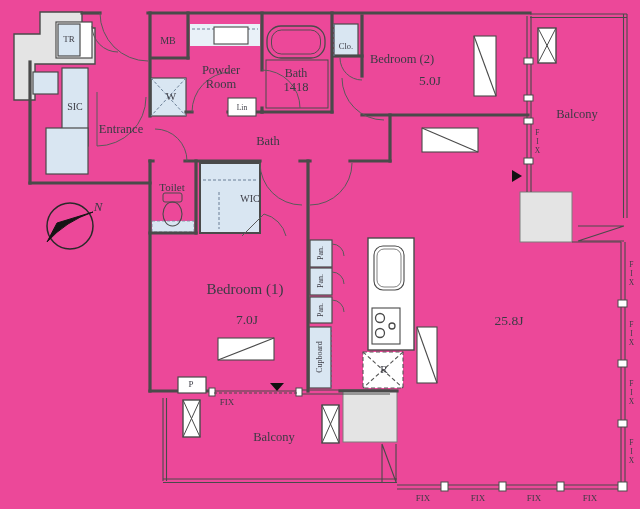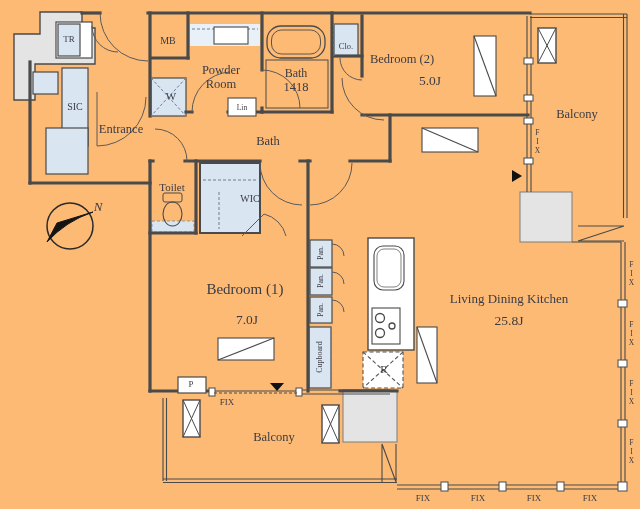--- a/index.html
+++ b/index.html
@@ -1,16 +1,16 @@
 <!DOCTYPE html>
 <html><head>
 <meta charset="utf-8">
 <style>
   html,body{margin:0;padding:0;background:#fff;}
-  .plan{position:relative;width:640px;height:509px;background:#fdba74;overflow:hidden;
+  .plan{position:relative;width:640px;height:509px;background:#ec4899;overflow:hidden;
         font-family:"Liberation Serif",serif;color:#3b3b44;}
   .plan svg{position:absolute;left:0;top:0;}
   .lbl{position:absolute;transform:translate(-50%,-50%);white-space:nowrap;
        font-family:"Liberation Serif",serif;color:#3b3b44;line-height:1.05;}
   .vtext{writing-mode:vertical-rl;text-orientation:upright;letter-spacing:0px;}
   .rot90{transform:translate(-50%,-50%) rotate(-90deg);}
   .italic{font-style:italic;}
 </style>
 </head>
 <body>
@@ -195,21 +195,20 @@
   <div class="lbl" style="left:430px;top:81px;font-size:13.5px">5.0J</div>
   <div class="lbl" style="left:577px;top:115px;font-size:12.5px">Balcony</div>
   <div class="lbl vtext" style="left:537px;top:141px;font-size:7.5px">FIX</div>
   <div class="lbl" style="left:245px;top:290px;font-size:15px">Bedroom (1)</div>
   <div class="lbl" style="left:247px;top:320px;font-size:13.5px">7.0J</div>
   <div class="lbl rot90" style="left:321px;top:253px;font-size:8px">Pan.</div>
   <div class="lbl rot90" style="left:321px;top:281px;font-size:8px">Pan.</div>
   <div class="lbl rot90" style="left:321px;top:310px;font-size:8px">Pan.</div>
   <div class="lbl rot90" style="left:320px;top:357px;font-size:8px">Cupboard</div>
   <div class="lbl" style="left:384px;top:370px;font-size:11px">R</div>
-  <div class="lbl" style="left:509px;top:299px;font-size:13px">Living Dining Kitchen</div>
   <div class="lbl" style="left:509px;top:321px;font-size:13.5px">25.8J</div>
   <div class="lbl" style="left:191px;top:385px;font-size:9px">P</div>
   <div class="lbl" style="left:227px;top:403px;font-size:9px">FIX</div>
   <div class="lbl" style="left:274px;top:438px;font-size:12.5px">Balcony</div>
   <div class="lbl" style="left:423px;top:499px;font-size:9px">FIX</div>
   <div class="lbl" style="left:478px;top:499px;font-size:9px">FIX</div>
   <div class="lbl" style="left:534px;top:499px;font-size:9px">FIX</div>
   <div class="lbl" style="left:590px;top:499px;font-size:9px">FIX</div>
   <div class="lbl vtext" style="left:631px;top:273px;font-size:7.5px">FIX</div>
   <div class="lbl vtext" style="left:631px;top:333px;font-size:7.5px">FIX</div>

